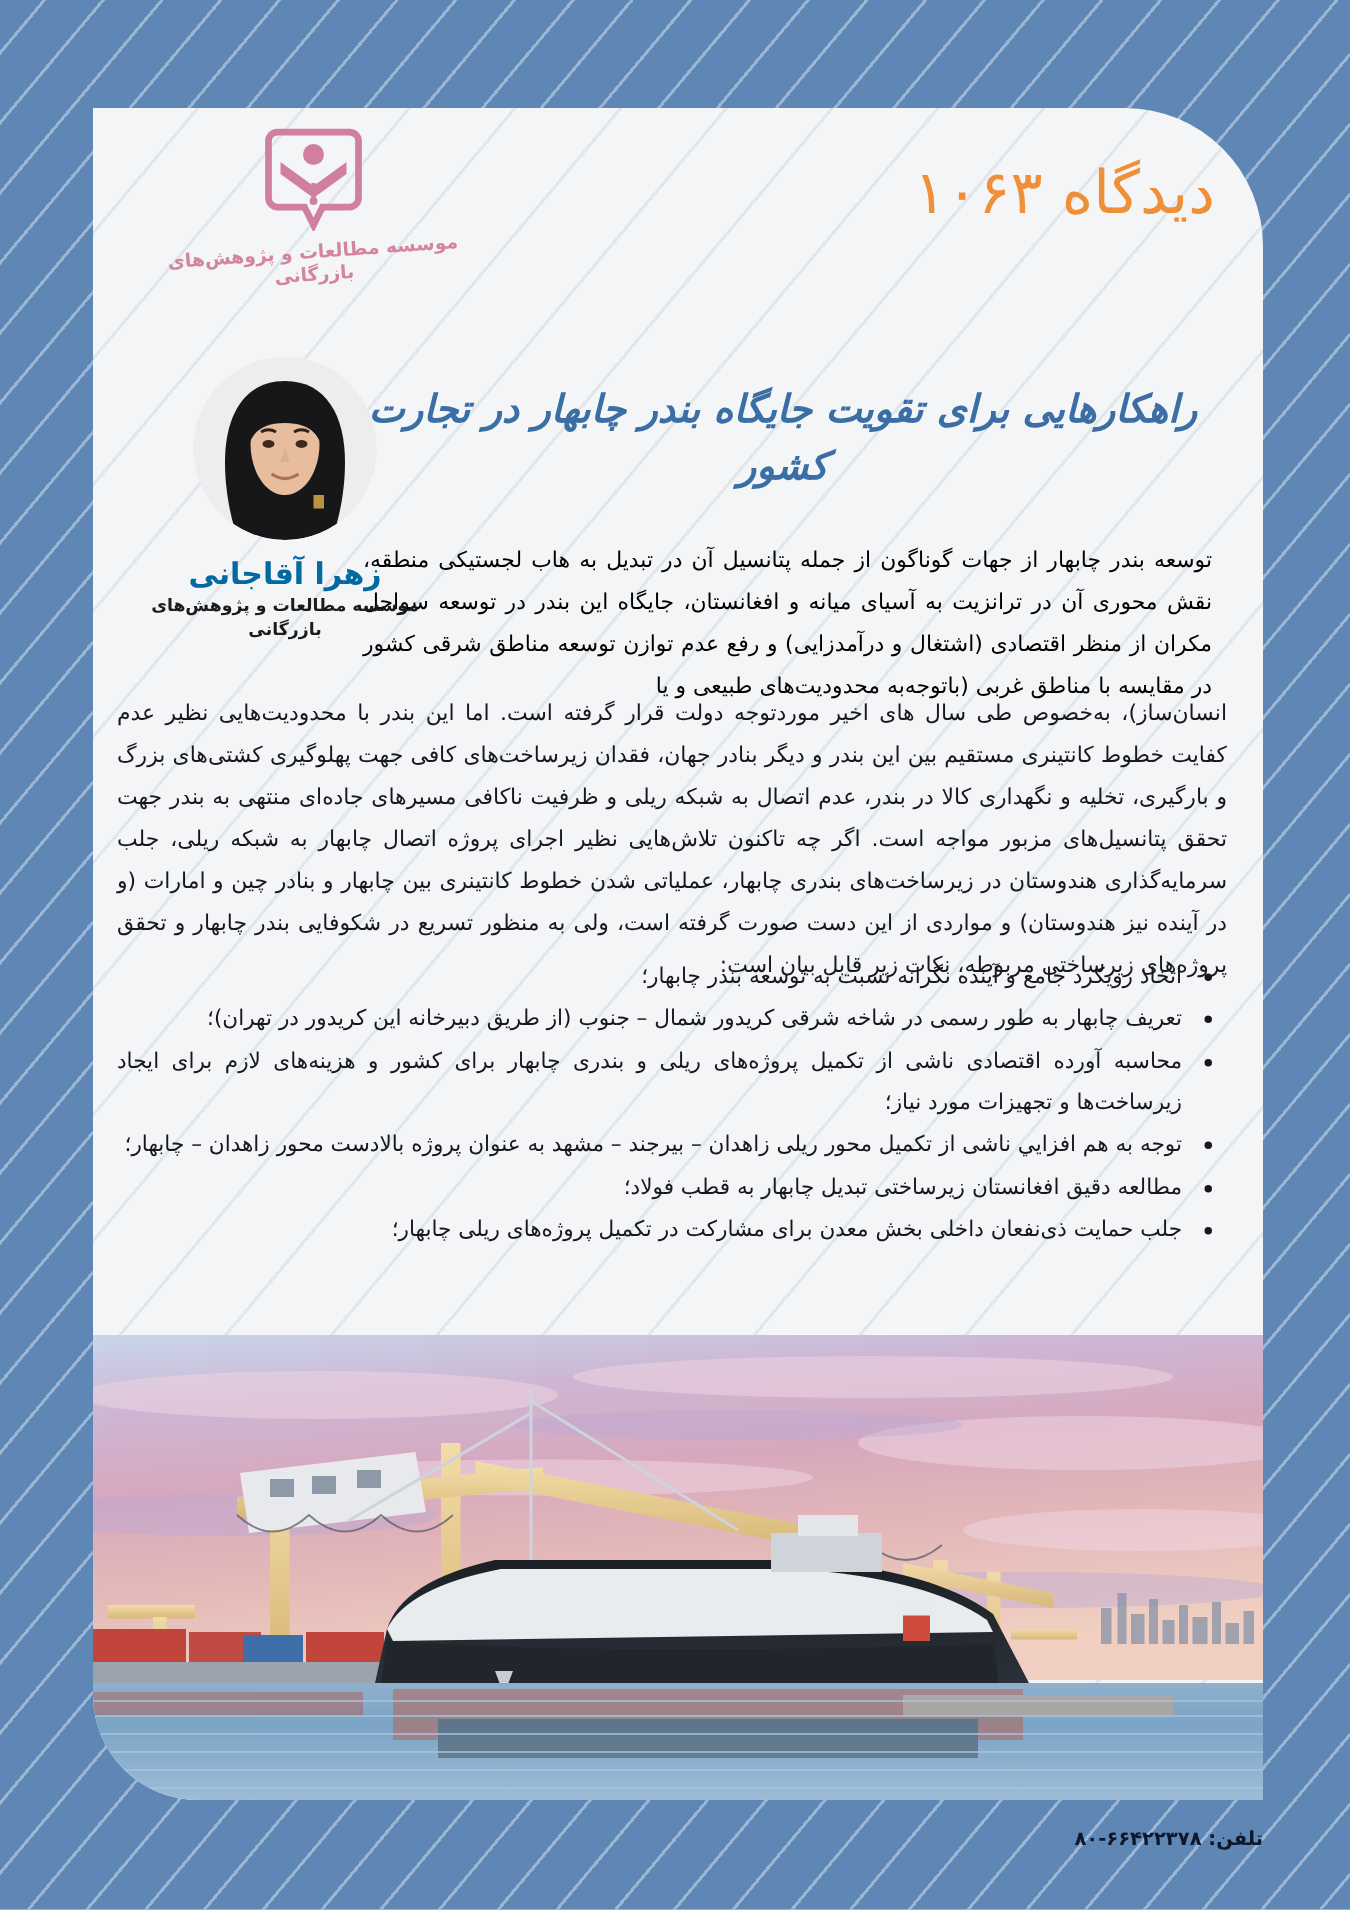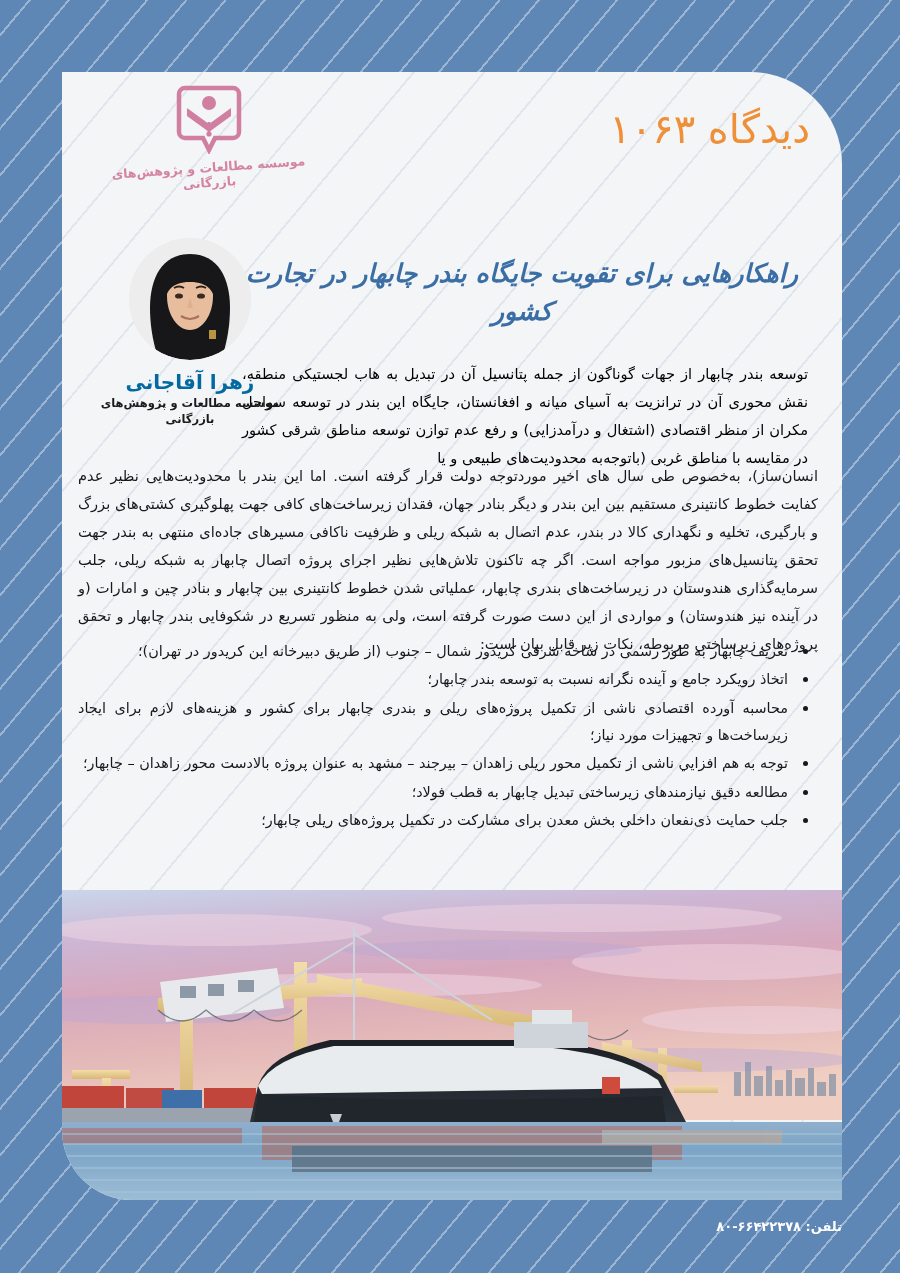--- a/index.html
+++ b/index.html
@@ -193,21 +193,21 @@
     top: 1212px;
     height: 28px;
     display: flex;
     align-items: center;
     justify-content: space-between;
     direction: rtl;
   }
   .footer span {
     font-size: 13px;
     font-weight: 600;
-    color: #ffffff;
+    color: #0f172a;
     direction: rtl;
     white-space: nowrap;
   }
 </style>
 </head>
 <body>
 
 <div class="page-bg"></div>
 
 <div class="card">
@@ -258,25 +258,25 @@
     <div class="author-affil">موسسه مطالعات و پژوهش‌های بازرگانی</div>
   </div>
 
   <div class="doc-title">راهکارهایی برای تقویت جایگاه بندر چابهار در تجارت کشور</div>
 
   <div class="lede">توسعه بندر چابهار از جهات گوناگون از جمله پتانسیل آن در تبدیل به هاب لجستیکی منطقه، نقش محوری آن در ترانزیت به آسیای میانه و افغانستان، جایگاه این بندر در توسعه سواحل مکران از منظر اقتصادی (اشتغال و درآمدزایی) و رفع عدم توازن توسعه مناطق شرقی کشور در مقایسه با مناطق غربی (باتوجه‌به محدودیت‌های طبیعی و یا</div>
 
   <div class="body-flow">انسان‌ساز)، به‌خصوص طی سال های اخیر موردتوجه دولت قرار گرفته است. اما این بندر با محدودیت‌هایی نظیر عدم کفایت خطوط کانتینری مستقیم بین این بندر و دیگر بنادر جهان، فقدان زیرساخت‌های کافی جهت پهلوگیری کشتی‌های بزرگ و بارگیری، تخلیه و نگهداری کالا در بندر، عدم اتصال به شبکه ریلی و ظرفیت ناکافی مسیرهای جاده‌ای منتهی به بندر جهت تحقق پتانسیل‌های مزبور مواجه است. اگر چه تاکنون تلاش‌هایی نظیر اجرای پروژه اتصال چابهار به شبکه ریلی، جلب سرمایه‌گذاری هندوستان در زیرساخت‌های بندری چابهار، عملیاتی شدن خطوط کانتینری بین چابهار و بنادر چین و امارات (و در آینده نیز هندوستان) و مواردی از این دست صورت گرفته است، ولی به منظور تسریع در شکوفایی بندر چابهار و تحقق پروژه‌های زیرساختی مربوطه، نکات زیر قابل بیان است:</div>
 
   <ul class="bullets">
+    <li>اتخاذ رویکرد جامع و آینده نگرانه نسبت به توسعه بندر چابهار؛</li>
     <li>تعریف چابهار به طور رسمی در شاخه شرقی کریدور شمال – جنوب (از طریق دبیرخانه این کریدور در تهران)؛</li>
-    <li>اتخاذ رویکرد جامع و آینده نگرانه نسبت به توسعه بندر چابهار؛</li>
     <li>محاسبه آورده اقتصادی ناشی از تکمیل پروژه‌های ریلی و بندری چابهار برای کشور و هزینه‌های لازم برای ایجاد زیرساخت‌ها و تجهیزات مورد نیاز؛</li>
     <li>توجه به هم افزایي ناشی از تکمیل محور ریلی زاهدان – بیرجند – مشهد به عنوان پروژه بالادست محور زاهدان – چابهار؛</li>
-    <li>مطالعه دقیق نیازمندهای زیرساختی تبدیل چابهار به قطب فولاد؛</li>
+    <li>مطالعه دقیق افغانستان زیرساختی تبدیل چابهار به قطب فولاد؛</li>
     <li>جلب حمایت ذی‌نفعان داخلی بخش معدن برای مشارکت در تکمیل پروژه‌های ریلی چابهار؛</li>
   </ul>
 
   <div class="photo">
     <svg viewBox="0 0 780 310" preserveAspectRatio="none" xmlns="http://www.w3.org/2000/svg">
       <defs>
         <linearGradient id="sky" x1="0" y1="0" x2="0.25" y2="1">
           <stop offset="0%" stop-color="#c9d6ea"></stop>
           <stop offset="22%" stop-color="#cdb6d4"></stop>
           <stop offset="45%" stop-color="#d7a8bd"></stop>

